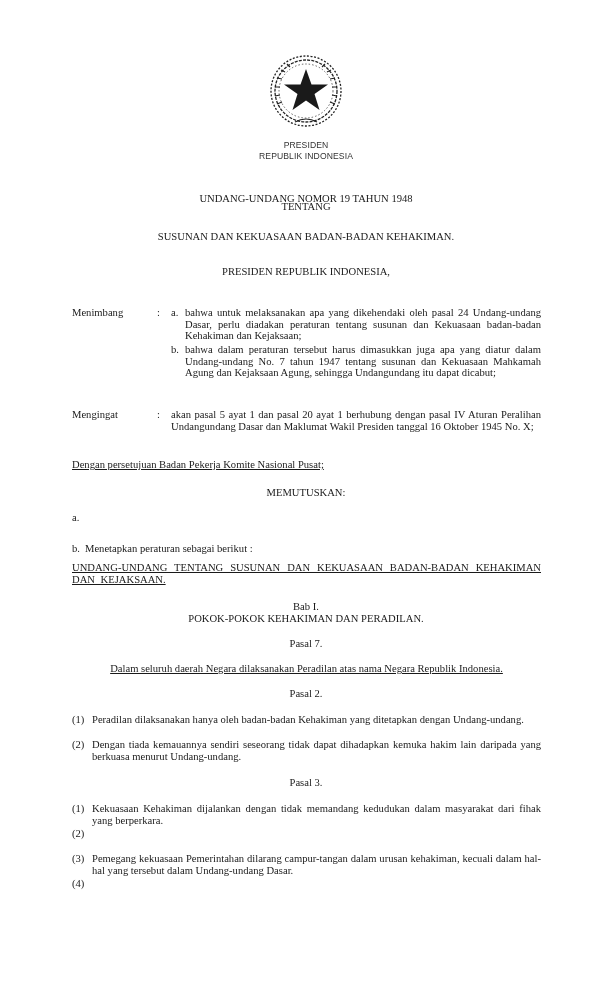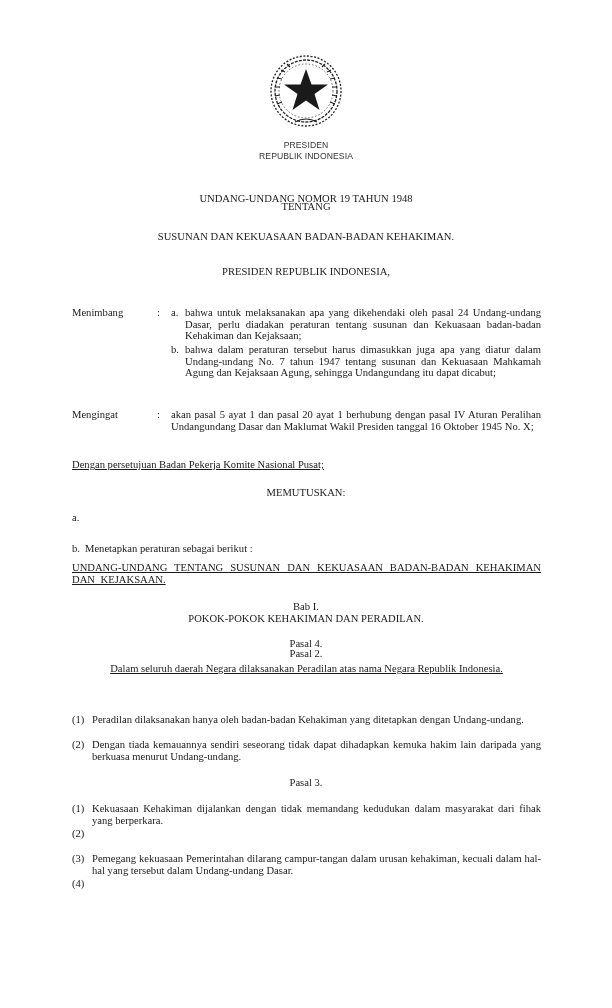--- a/index.html
+++ b/index.html
@@ -58,24 +58,24 @@
 
   <div class="center" style="top:487px;">MEMUTUSKAN:</div>
   <div class="num" style="left:72px; top:512px;">a.</div>
   <div class="num" style="left:72px; top:543px;">b.</div>
   <div class="item" style="left:85px; width:456px; top:543px;">Menetapkan peraturan sebagai berikut :</div>
   <div class="blk" style="top:562px; word-spacing:3px;">UNDANG-UNDANG TENTANG SUSUNAN DAN KEKUASAAN BADAN-BADAN KEHAKIMAN DAN KEJAKSAAN.</div>
 
   <div class="center" style="top:601px;">Bab I.</div>
   <div class="center" style="top:613px;">POKOK-POKOK KEHAKIMAN DAN PERADILAN.</div>
 
-  <div class="center" style="top:638px;">Pasal 4.</div>
+  <div class="center" style="top:638px;">Pasal 7.</div>
   <div class="blk" style="top:663px; text-align:center;">Dalam seluruh daerah Negara dilaksanakan Peradilan atas nama Negara Republik Indonesia.</div>
 
-  <div class="center" style="top:648px;">Pasal 2.</div>
+  <div class="center" style="top:688px;">Pasal 2.</div>
   <div class="num" style="left:72px; top:714px;">(1)</div>
   <div class="item" style="left:92px; width:449px; top:714px;">Peradilan dilaksanakan hanya oleh badan-badan Kehakiman yang ditetapkan dengan Undang-undang.</div>
   <div class="num" style="left:72px; top:739px;">(2)</div>
   <div class="item" style="left:92px; width:449px; top:739px;">Dengan tiada kemauannya sendiri seseorang tidak dapat dihadapkan kemuka hakim lain daripada yang berkuasa menurut Undang-undang.</div>
 
   <div class="center" style="top:777px;">Pasal 3.</div>
   <div class="num" style="left:72px; top:803px;">(1)</div>
   <div class="item" style="left:92px; width:449px; top:803px;">Kekuasaan Kehakiman dijalankan dengan tidak memandang kedudukan dalam masyarakat dari fihak yang berperkara.</div>
   <div class="num" style="left:72px; top:828px;">(2)</div>
   <div class="num" style="left:72px; top:853px;">(3)</div>

